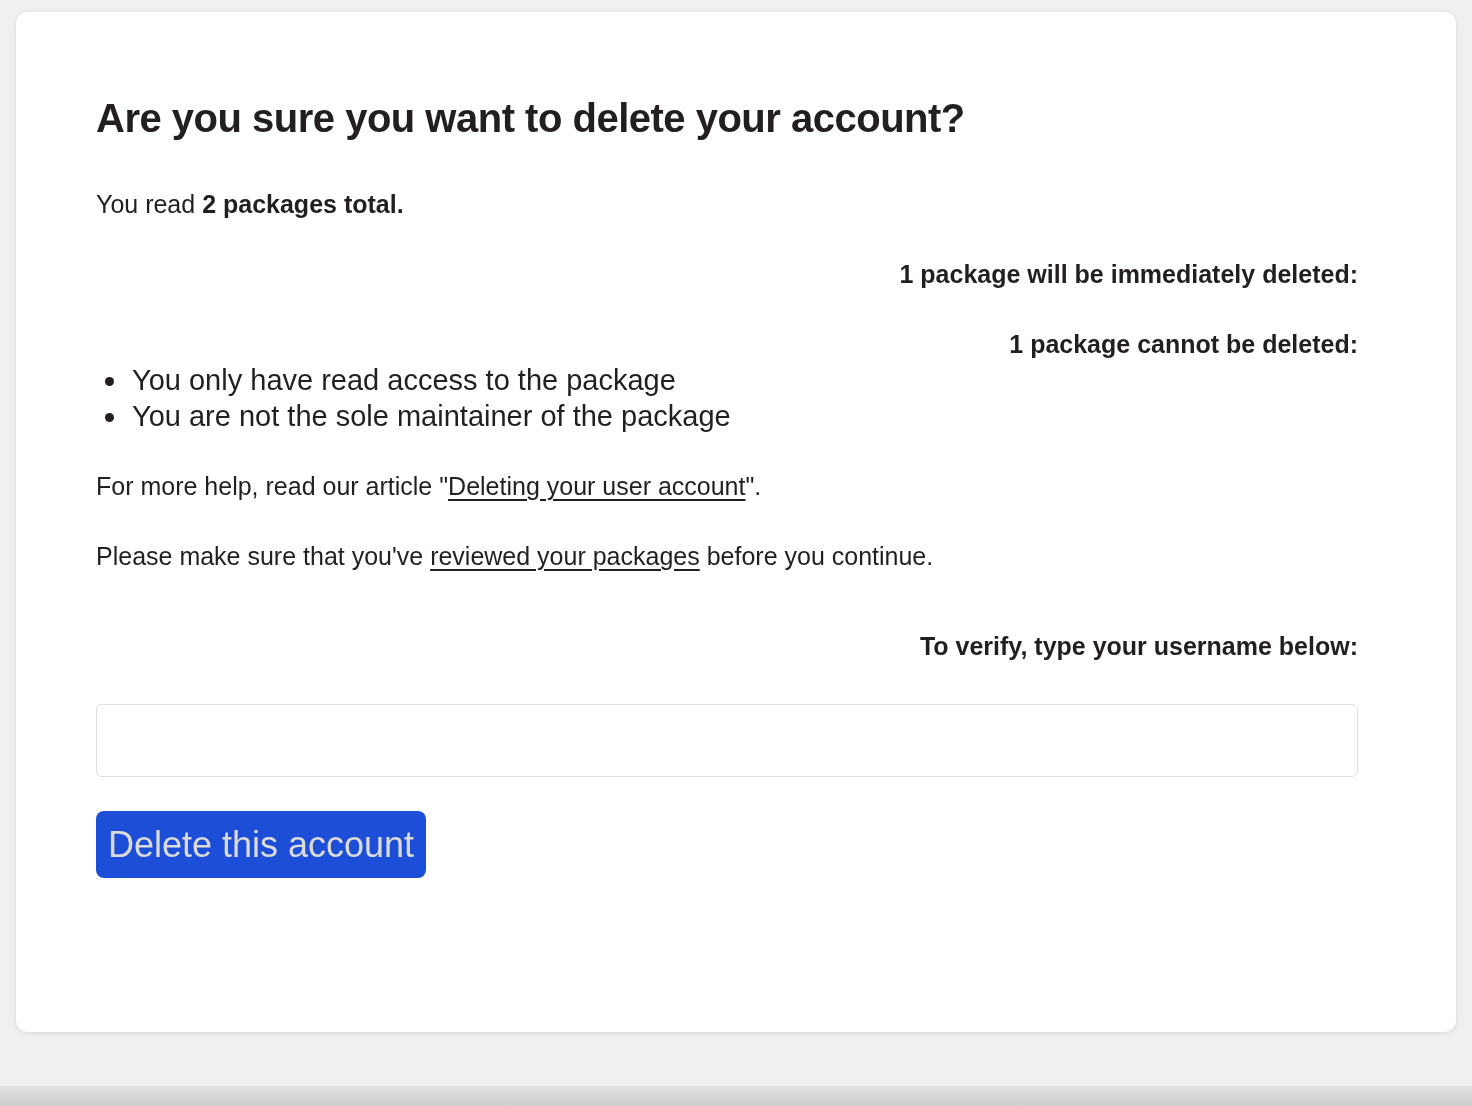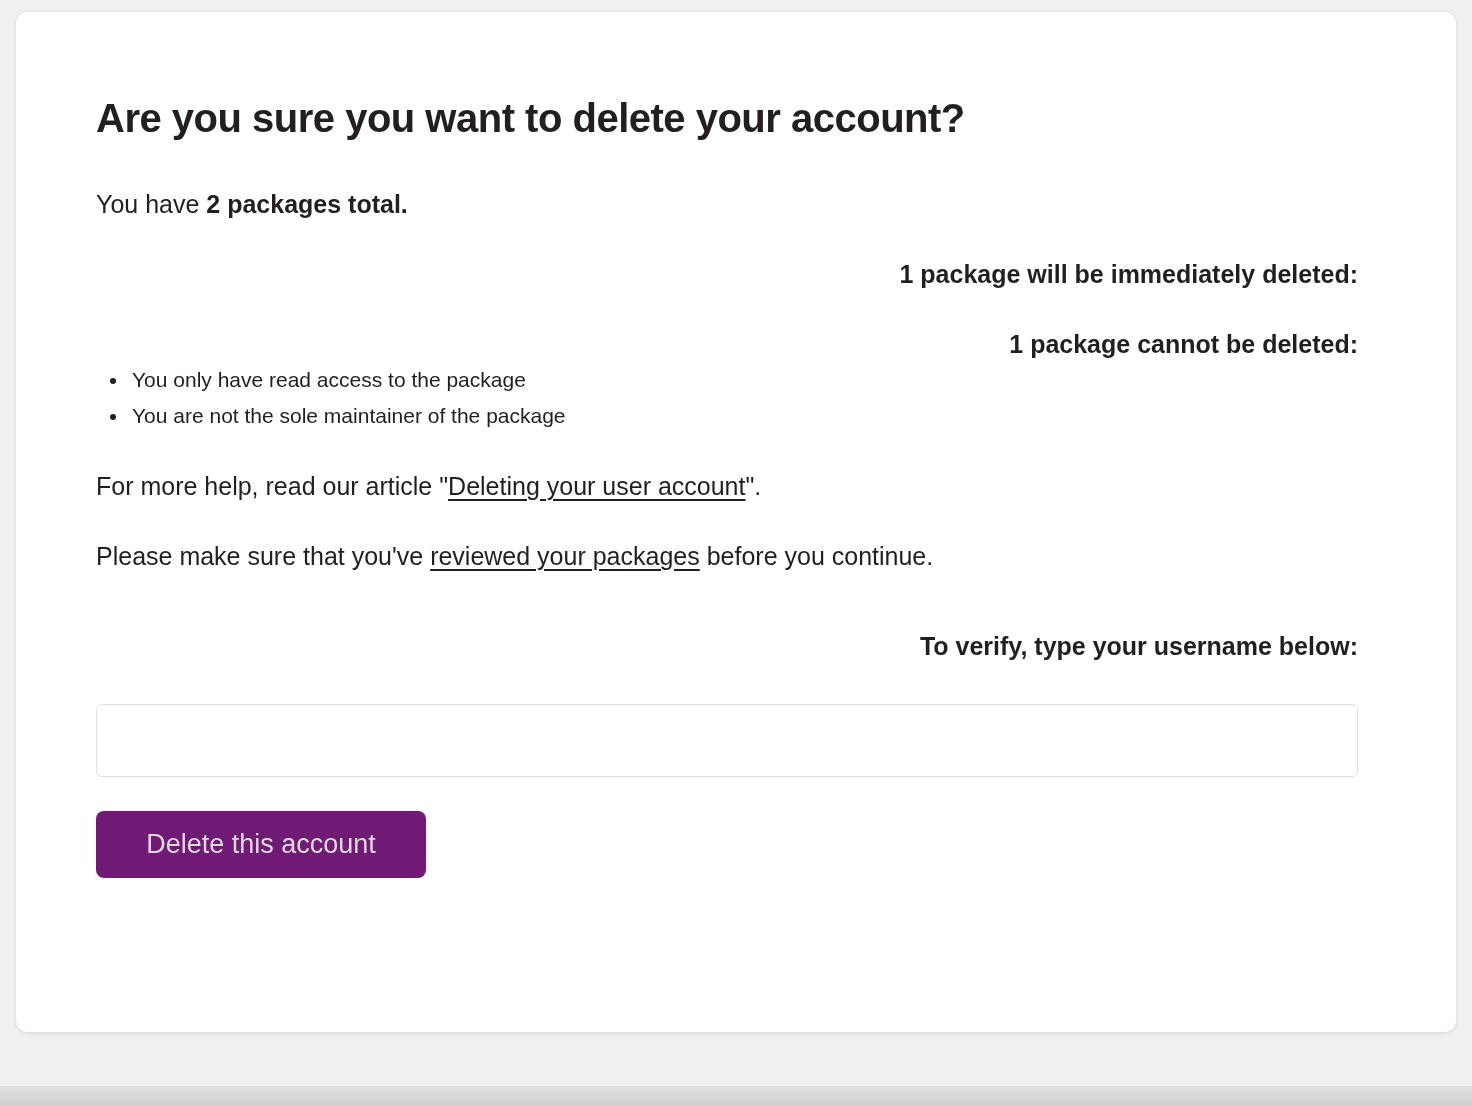--- a/index.html
+++ b/index.html
@@ -51,21 +51,21 @@
     line-height: 36px;
   }
   .line { display: block; text-align: right; }
   strong { font-weight: 700; }
   ul {
     margin: 0;
     padding: 0 0 0 33px;
     list-style: disc outside;
   }
   li {
-    font-size: 21px;
+    font-size: 29px;
     line-height: 36px;
     padding-left: 3px;
   }
   a.link {
     color: #231f20;
     text-decoration: underline;
     text-decoration-thickness: 2px;
     text-underline-offset: 4px;
     cursor: pointer;
   }
@@ -88,36 +88,36 @@
     color: #231f20;
     outline: none;
   }
   .delete-btn {
     display: block;
     margin-top: 34px;
     width: 330px;
     height: 67px;
     border: none;
     border-radius: 8px;
-    background: #701a75;
+    background: #1d4ed8;
     color: #dbdbdb;
     font-family: "Liberation Sans", "DejaVu Sans", sans-serif;
-    font-size: 27px;
+    font-size: 36px;
     font-weight: 400;
     cursor: not-allowed;
   }
 </style>
 </head>
 <body>
 
 <div class="card">
 
   <h1>Are you sure you want to delete your account?</h1>
 
-  <p><span>You have </span><strong>2 packages total.</strong></p>
+  <p><span>You read </span><strong>2 packages total.</strong></p>
 
   <div class="group">
     <strong class="line">1 package will be immediately deleted:</strong>
   </div>
 
   <div class="group">
     <strong class="line">1 package cannot be deleted:</strong>
     <ul>
       <li>You only have read access to the package</li>
       <li>You are not the sole maintainer of the package</li>

